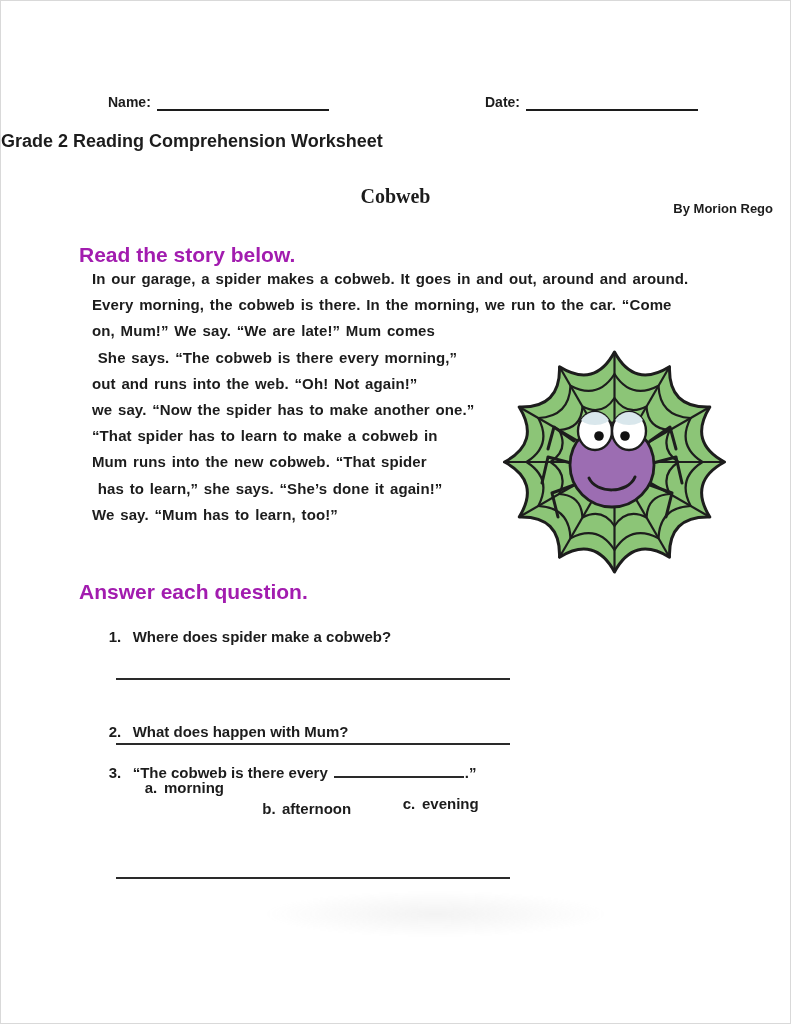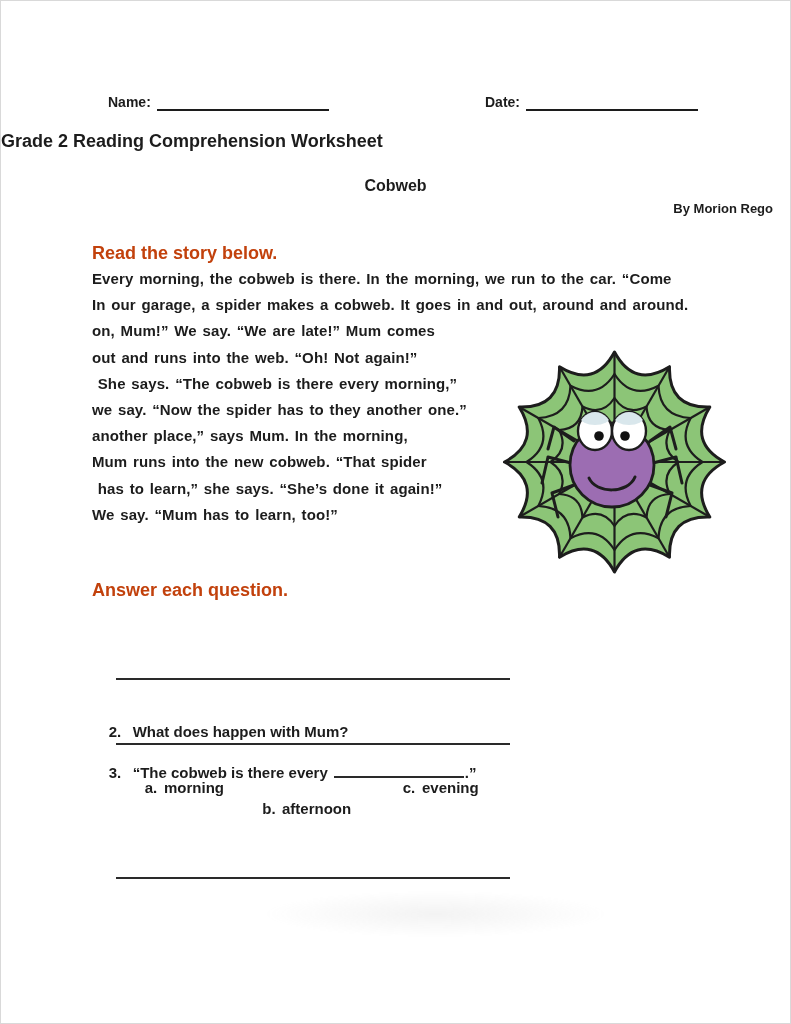--- a/index.html
+++ b/index.html
@@ -25,27 +25,27 @@
   .wline{display:inline-block;border-bottom:2px solid #1c1c1c;height:15px;}
   .wline.name{width:172px;}
   .wline.date{width:172px;}
 
   .page-title{
     position:absolute;left:0;right:0;top:130px;
     text-align:left;font-size:18px;margin:0;
   }
   .story-title{
     position:absolute;left:0;right:0;top:172px;
-    text-align:center;font-size:16px;margin:4px;
+    text-align:center;font-size:20px;margin:12px;font-family:Liberation Serif, serif;
   }
   .byline{
     position:absolute;left:0;right:17px;top:200px;
     text-align:right;font-size:13px;
   }
-  .teal{color:#c2410c;font-size:18px;position:absolute;left:91px;}
+  .teal{color:#a21caf;font-size:21px;position:absolute;left:78px;}
   .read-instr{top:242px;}
   .answer-instr{top:579px;text-align:center;}
 
   .story{
     position:absolute;left:91px;top:265px;width:620px;
     font-size:15px;line-height:26.2px;
     word-spacing:1.5px;letter-spacing:0.1px;
   }
   .story-line{white-space:pre;}
 
@@ -59,21 +59,21 @@
   }
   .blank{
     display:inline-block;width:130px;height:14px;
     border-bottom:2px solid #2a2a2a;margin-left:6px;margin-right:1px;
   }
   .opts{position:absolute;left:137px;top:778px;height:20px;font-size:15px;width:420px;text-align:center;}
   .opt{position:absolute;top:0;white-space:pre;}
   .opt .letter{display:inline-block;width:26px;}
   .opt-a{left:0;}
   .opt-b{left:118px;margin-top:21px;}
-  .opt-c{left:258px;}
+  .opt-c{left:258px;margin-top:16px;}
 
   .watermark{
     position:absolute;left:262px;top:890px;width:345px;height:46px;
     background:radial-gradient(ellipse at center, rgba(170,170,170,0.14), rgba(170,170,170,0) 70%);
     filter:blur(1px);
   }
 </style>
 </head>
 <body>
 
@@ -90,27 +90,27 @@
     </div>
   </div>
 
   <h1 class="page-title">Grade 2 Reading Comprehension Worksheet</h1>
   <h2 class="story-title">Cobweb</h2>
   <div class="byline">By Morion Rego</div>
 
   <div class="teal read-instr">Read the story below.</div>
 
   <div class="story">
+    <div class="story-line">In our garage, a spider makes a cobweb. It goes in and out, around and around.</div>
     <div class="story-line">Every morning, the cobweb is there. In the morning, we run to the car. “Come</div>
-    <div class="story-line">In our garage, a spider makes a cobweb. It goes in and out, around and around.</div>
     <div class="story-line">on, Mum!” We say. “We are late!” Mum comes</div>
+    <div class="story-line"> She says. “The cobweb is there every morning,”</div>
     <div class="story-line">out and runs into the web. “Oh! Not again!”</div>
-    <div class="story-line"> She says. “The cobweb is there every morning,”</div>
-    <div class="story-line">we say. “Now the spider has to they another one.”</div>
-    <div class="story-line">another place,” says Mum. In the morning,</div>
+    <div class="story-line">we say. “Now the spider has to make another one.”</div>
+    <div class="story-line">“That spider has to learn to make a cobweb in</div>
     <div class="story-line">Mum runs into the new cobweb. “That spider</div>
     <div class="story-line"> has to learn,” she says. “She’s done it again!”</div>
     <div class="story-line">We say. “Mum has to learn, too!”</div>
   </div>
 
   <div class="spider-wrap">
     <svg id="spider-svg" width="233" height="235" viewBox="0 0 233 235">
         <defs>
        <clipPath id="eyeL">
             <ellipse cx="97" cy="86" rx="17" ry="19"></ellipse>
@@ -147,20 +147,23 @@
      <ellipse cx="97" cy="72" rx="15" ry="8" fill="#d9e7ec" clip-path="url(#eyeL)"></ellipse>
      <ellipse cx="131" cy="72" rx="15" ry="8" fill="#d9e7ec" clip-path="url(#eyeR)"></ellipse>
      <circle cx="101" cy="91" r="4.8" fill="#111111"></circle>
      <circle cx="127" cy="91" r="4.8" fill="#111111"></circle>
      <path d="M91,133 C98,149 130,149 137,132" fill="none" stroke="#1d1d1d" stroke-width="3" stroke-linecap="round"></path>
       </svg>
   </div>
 
   <div class="teal answer-instr">Answer each question.</div>
 
+  <div class="q" style="top:610px;">
+    <span class="qnum">1.</span><span>Where does spider make a cobweb?</span>
+  </div>
   <div class="ansline" style="top:677px;"></div>
 
   <div class="q" style="top:705px;">
     <span class="qnum">2.</span><span>What does happen with Mum?</span>
   </div>
   <div class="ansline" style="top:742px;"></div>
 
   <div class="q" style="top:744px;">
     <span class="qnum">3.</span><span>“The cobweb is there every</span><span class="blank"></span><span>.”</span>
   </div>

